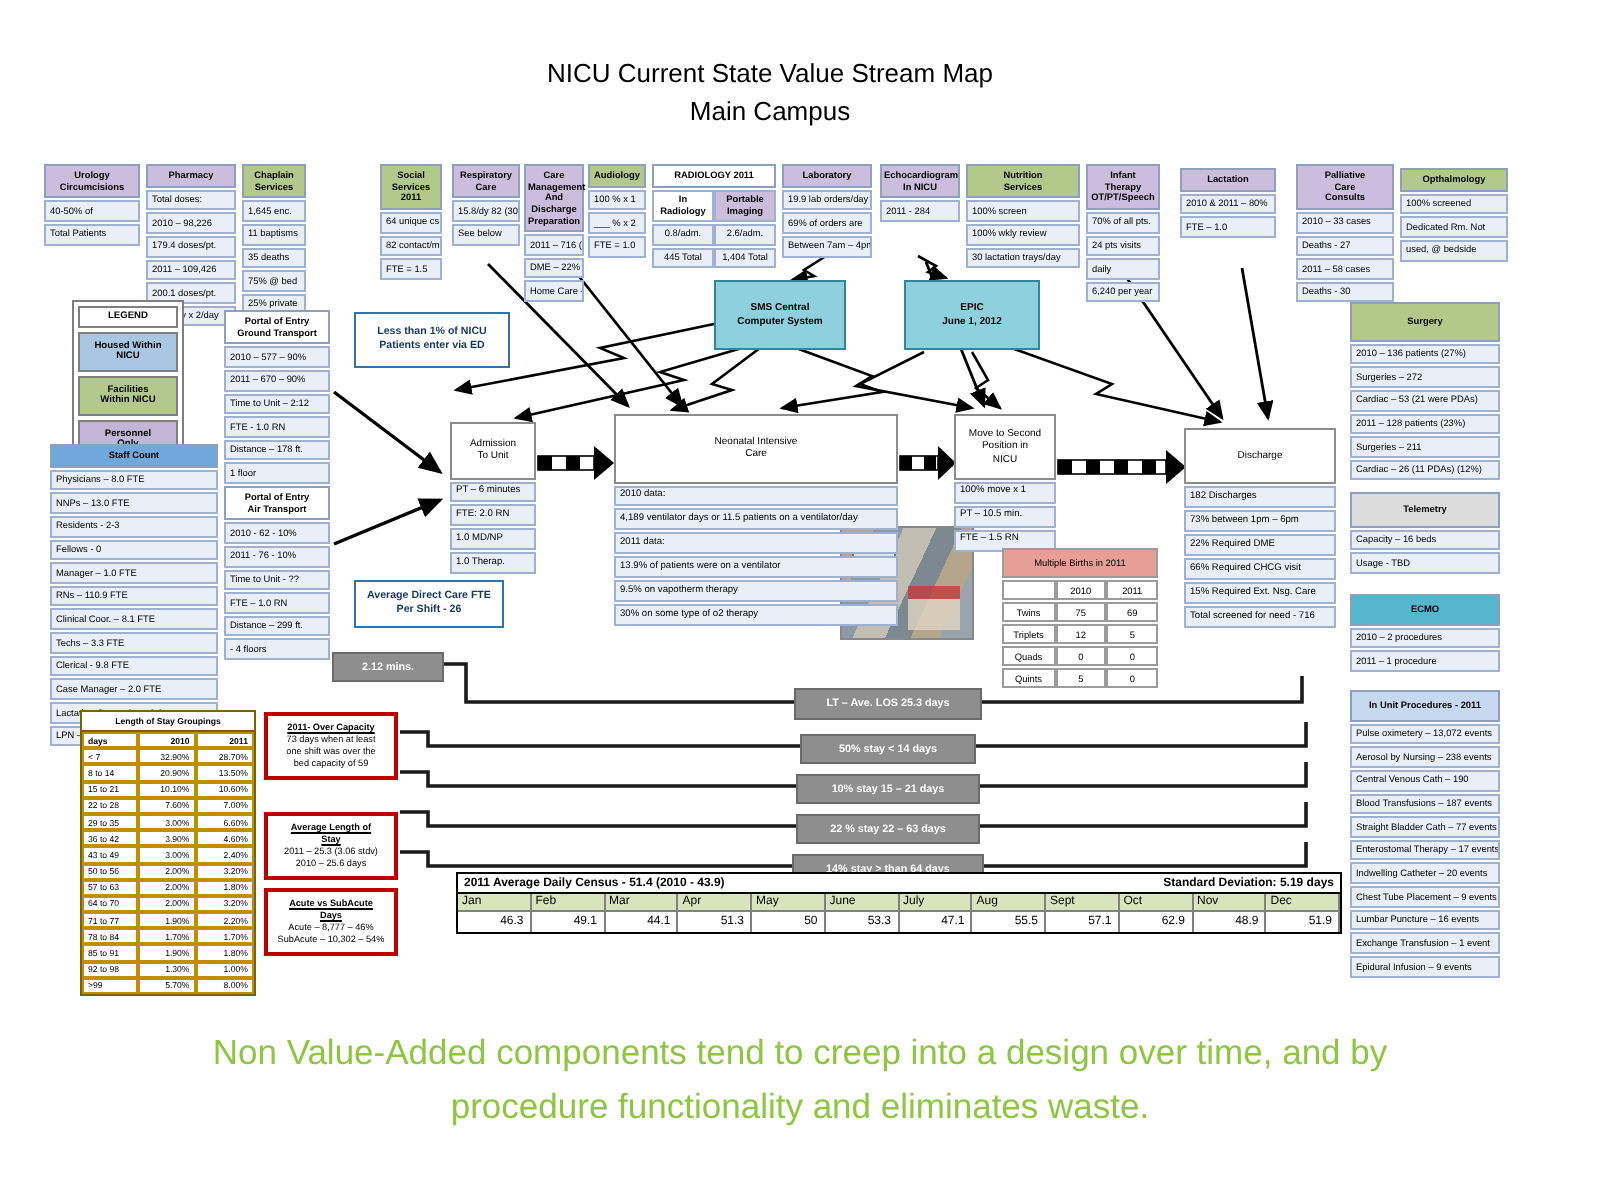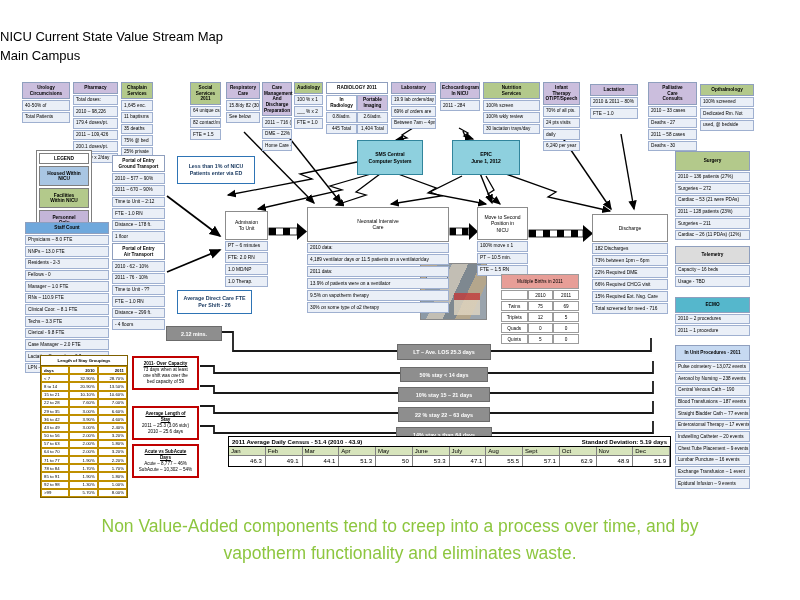--- a/index.html
+++ b/index.html
@@ -65,21 +65,21 @@
   
   .photo{position:absolute;z-index:1;border:0.5px solid #888;
     background:
       linear-gradient(115deg,#b9a98e 0 18%,#8d9aa6 18% 34%,#c2beb4 34% 52%,#7e8890 52% 66%,#b4a68c 66% 82%,#9aa4ad 82%);
   }
   .photo:before{content:"";position:absolute;left:8%;top:12%;width:30%;height:28%;
       background:#dfe4e8;border:1px solid #6a7480;}
   .photo:after{content:"";position:absolute;right:10%;bottom:8%;width:40%;height:40%;
       background:linear-gradient(180deg,#c23b3b 0 30%,#e0d6c2 30%);opacity:.8;}
   
-  .title{position:absolute;left:0;top:28px;width:770px;text-align:left;z-index:2;
+  .title{position:absolute;left:0;top:28px;width:770px;text-align:center;z-index:2;
          font-size:13px;line-height:1.45;white-space:pre-line;}
   .footer{position:absolute;left:0;top:513px;width:800px;text-align:center;z-index:2;
           color:#8dc63f;font-size:17.5px;line-height:1.52;}
 </style>
 </head>
 <body>
 
 <div class="stage">
 
   <svg class="overlay" width="800" height="600" viewBox="0 0 800 600">
@@ -600,17 +600,17 @@
         <div class="vcell">47.1</div>
         <div class="vcell">55.5</div>
         <div class="vcell">57.1</div>
         <div class="vcell">62.9</div>
         <div class="vcell">48.9</div>
         <div class="vcell">51.9</div>
       </div>
   </div>
 
   <div class="footer">
-      <div class="fline">Non Value-Added components tend to creep into a process over time, and by</div>
-      <div class="fline">vapotherm functionality and eliminates waste.</div>
+      <div class="fline">Non Value-Added components tend to creep into a design over time, and by</div>
+      <div class="fline">procedure functionality and eliminates waste.</div>
     </div>
 
 </div>
 
 </body></html>

